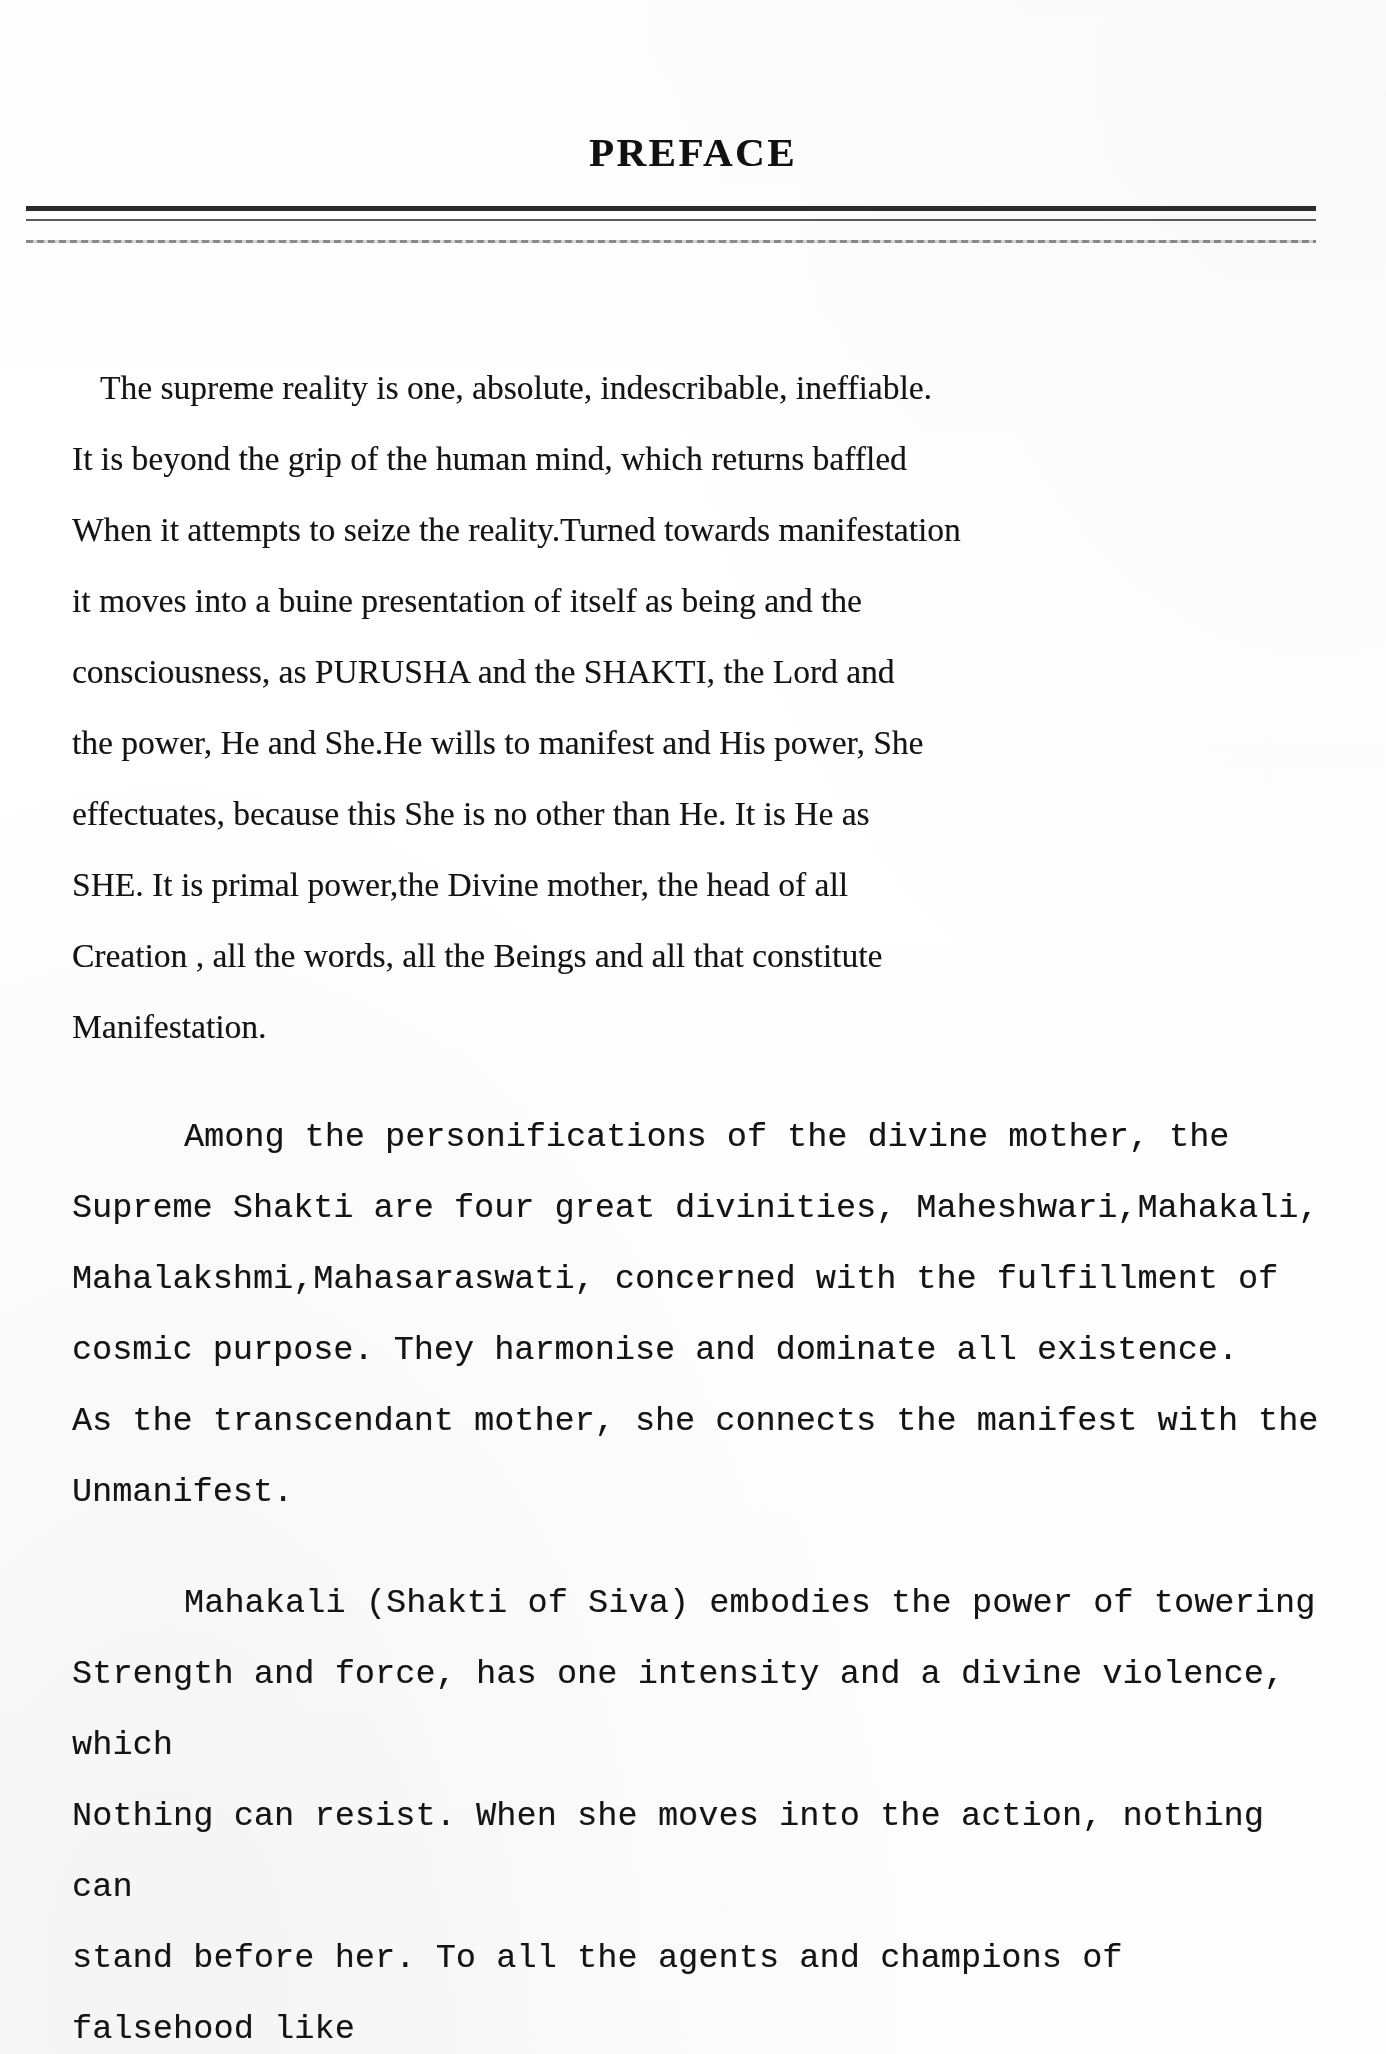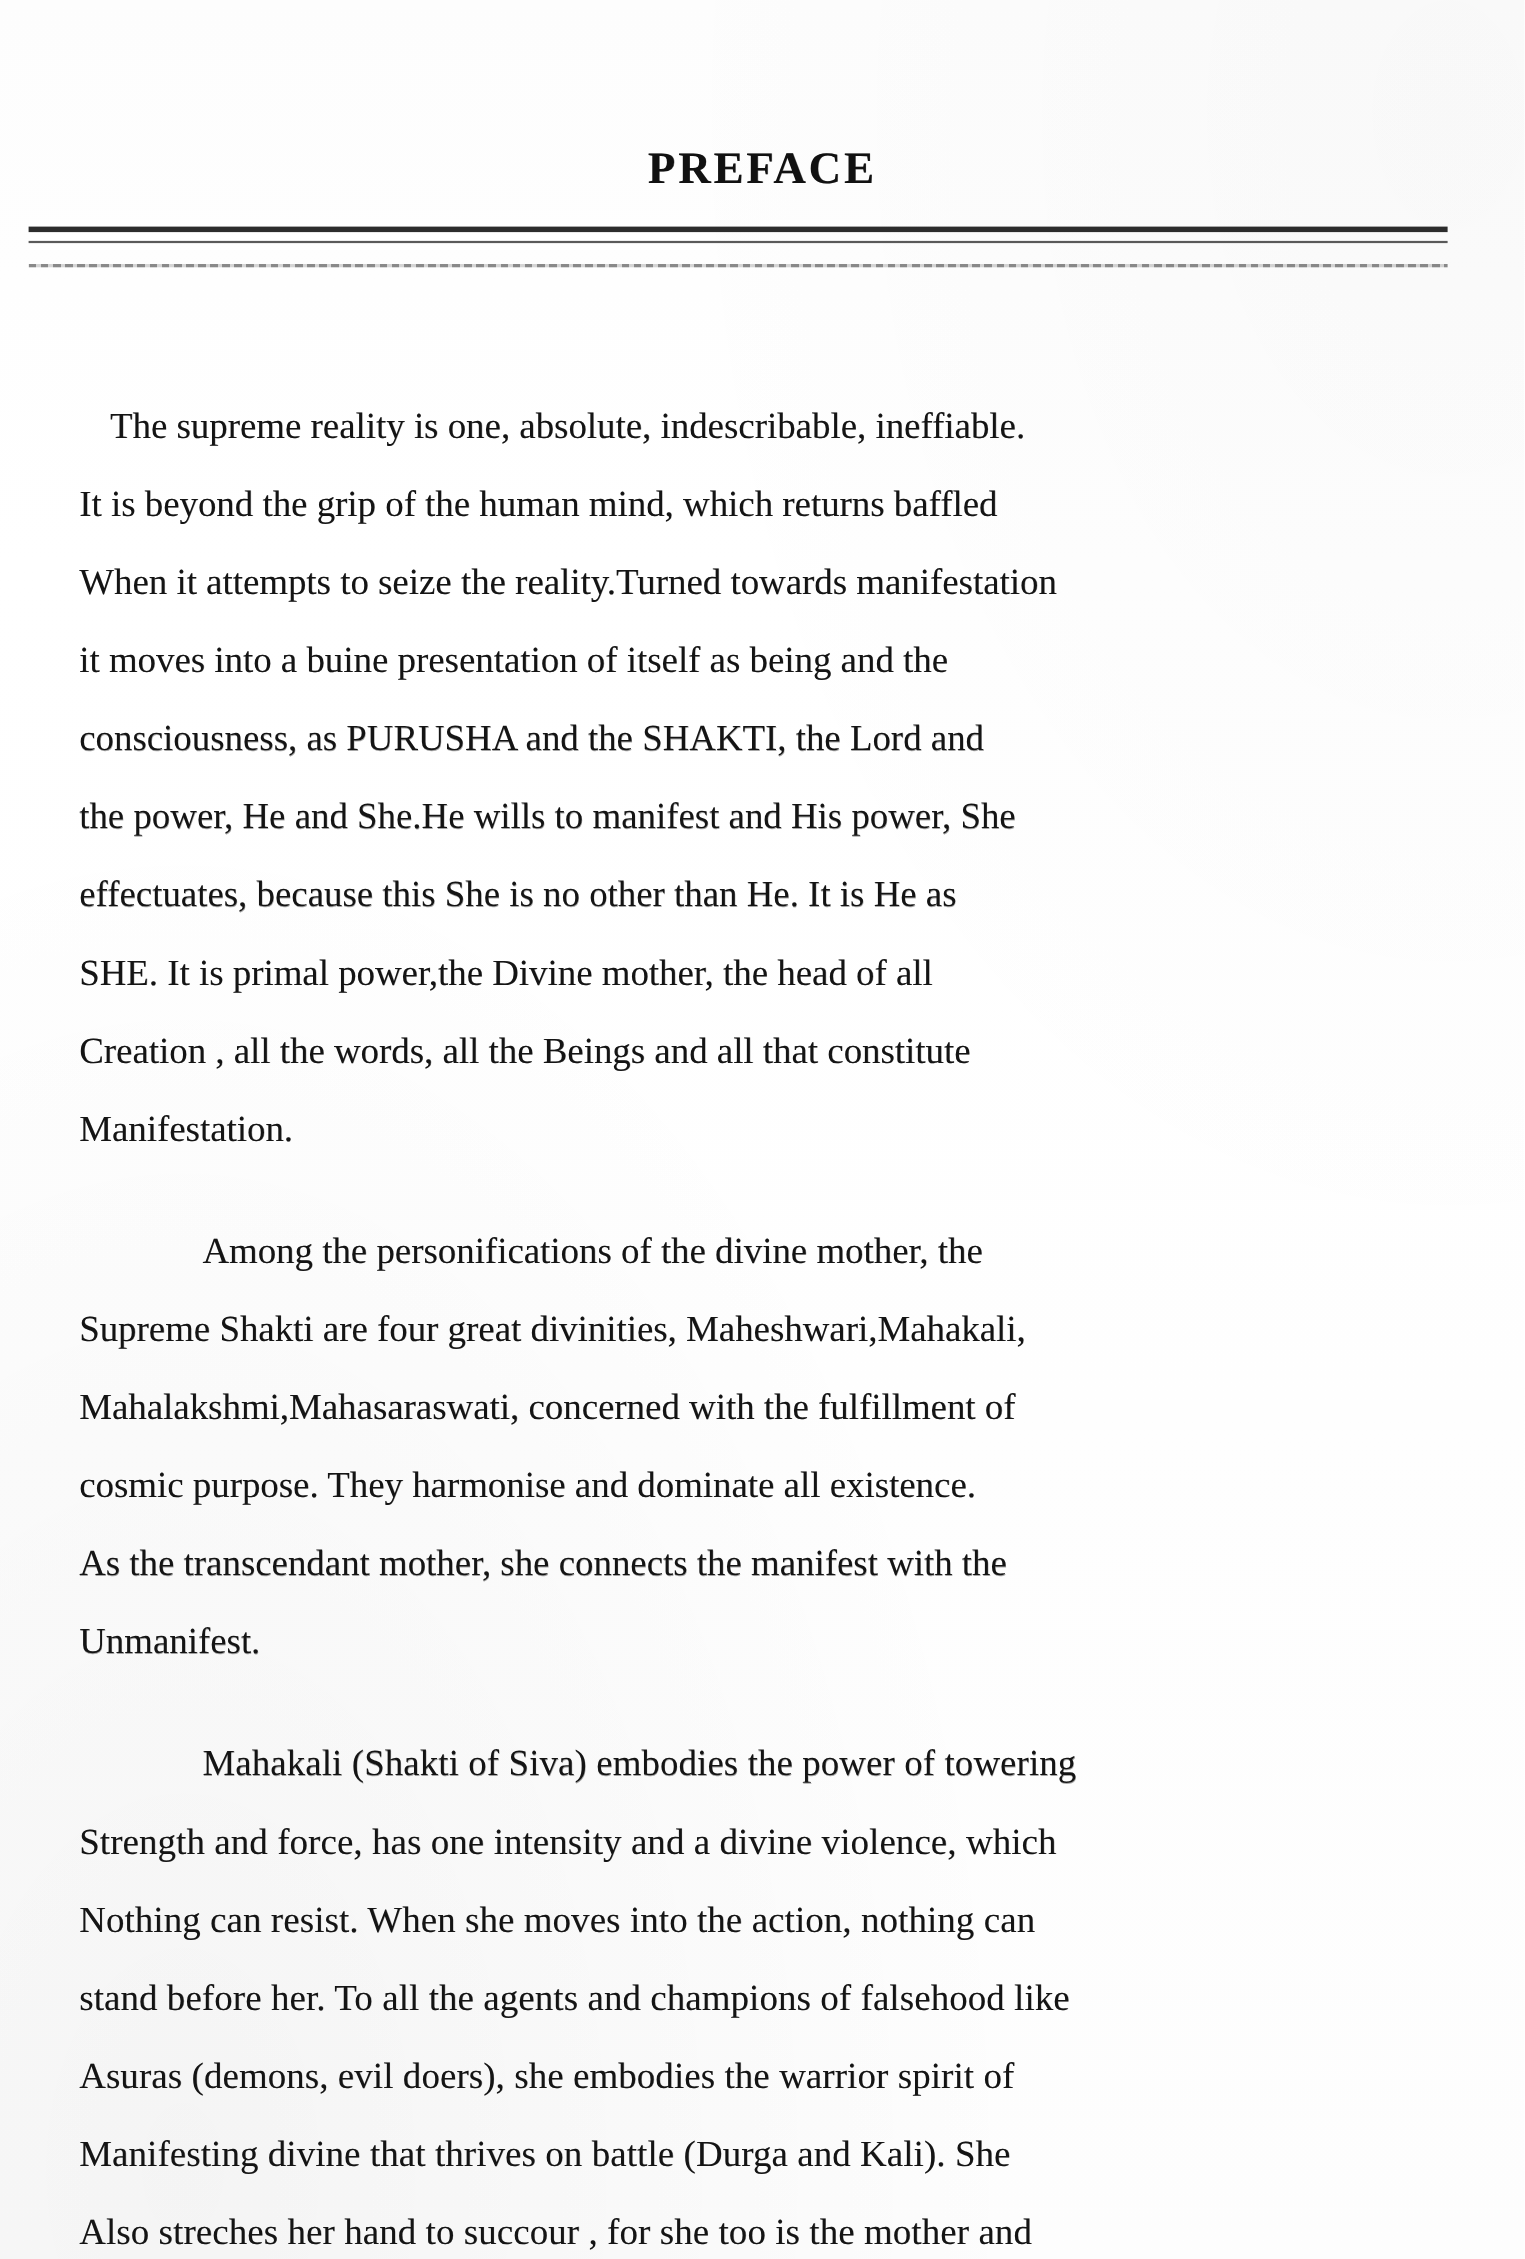--- a/index.html
+++ b/index.html
@@ -64,21 +64,21 @@
     line-height: 71px;
     color: #141414;
     text-shadow: 0.35px 0.35px 0 rgba(0,0,0,0.35);
   }
   .para {
     margin: 0 0 40px 0;
     text-align: left;
     white-space: pre-wrap;
   }
   .para.indent-small { text-indent: 28px; }
-  .para.indent-big { text-indent: 112px; }
+  .para.indent-big { text-indent: 112px; font-family: Liberation Mono, monospace; }
   .para:last-child { margin-bottom: 0; }
   .p3 { letter-spacing: 0.1px; margin-top: 20px; }
 </style>
 </head>
 <body>
 
 <div class="page"></div>
 
 <div class="content">
 

